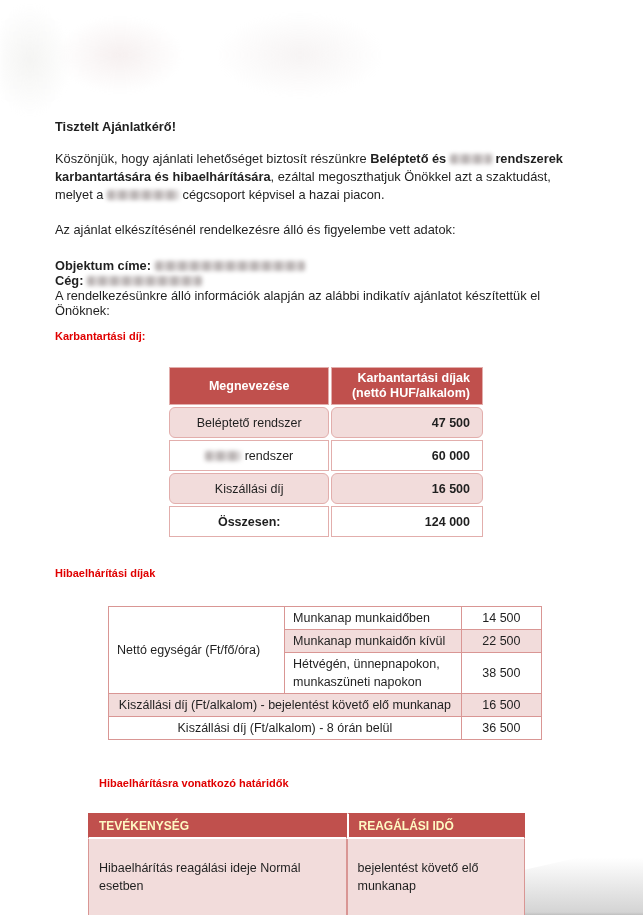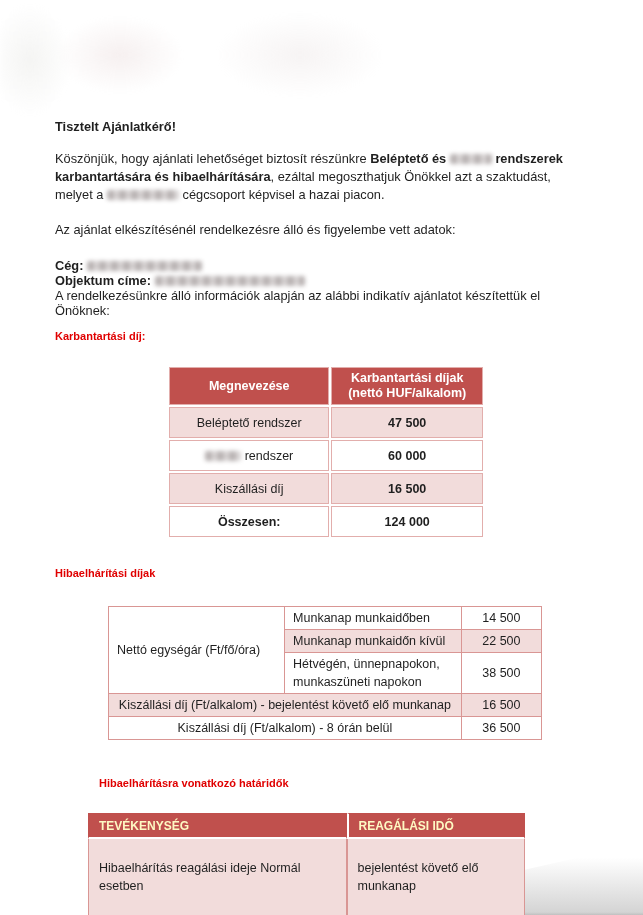--- a/index.html
+++ b/index.html
@@ -61,22 +61,22 @@
     border-spacing:2px; background:#ffffff;
     font-size:12.5px;
   }
   .t1 th, .t1 td { border:1px solid #e2aeac; padding:0 12px; }
   .t1 th {
     background:#c0504d; color:#ffffff; font-weight:bold;
     text-align:center; height:32px; line-height:15px; padding-top:2px; padding-bottom:2px;
   }
   .t1 td { height:29px; }
   .t1 .c-label { width:166px; text-align:center; }
-  .t1 .c-value { width:152px; text-align:center; font-weight:bold; }
-  .t1 tr.pink td { background:#f2dcdb; }
+  .t1 .c-value { width:152px; text-align:right; font-weight:bold; }
+  .t1 tr.pink td { background:#f2dcdb;border-radius:6px; }
   .t1 tr.white td { background:#ffffff; }
   .t1 .total td { font-weight:bold;margin-left:44px; }
 
   
   .t2 {
     margin:24px 0 0 53px; width:434px;
     border-spacing:0; font-size:12.5px;
   }
   .t2 td { border:1px solid #d99694; padding:2px 8px; }
   .t2 td + td { border-left:1px solid #d99694; }
@@ -123,24 +123,24 @@
   <p class="intro"><span>Köszönjük, hogy ajánlati lehetőséget biztosít részünkre</span>
     <strong><span>Beléptető és</span>
     <span class="redact rw-42"></span>
     <span>rendszerek karbantartására és hibaelhárítására</span></strong><span>, ezáltal megoszthatjuk Önökkel azt a szaktudást, melyet a</span>
     <span class="redact rw-72"></span>
     <span>cégcsoport képvisel a hazai piacon.</span></p>
 
   <p class="data-intro">Az ajánlat elkészítésénél rendelkezésre álló és figyelembe vett adatok:</p>
 
   <div class="facts">
+    <div class="row"><span class="label-b">Objektum címe:</span>
+      <span class="redact rw-150"></span></div>
     <div class="row"><span class="label-b">Cég:</span>
       <span class="redact rw-115"></span></div>
-    <div class="row"><span class="label-b">Objektum címe:</span>
-      <span class="redact rw-150"></span></div>
     <div class="row">A rendelkezésünkre álló információk alapján az alábbi indikatív ajánlatot készítettük el Önöknek:</div>
   </div>
 
   <p class="sec-heading">Karbantartási díj:</p>
 
   <table class="t1">
     <tbody>
         <tr>
       <th class="c-label">Megnevezése</th>
       <th class="c-value"><span>Karbantartási díjak</span><br>

